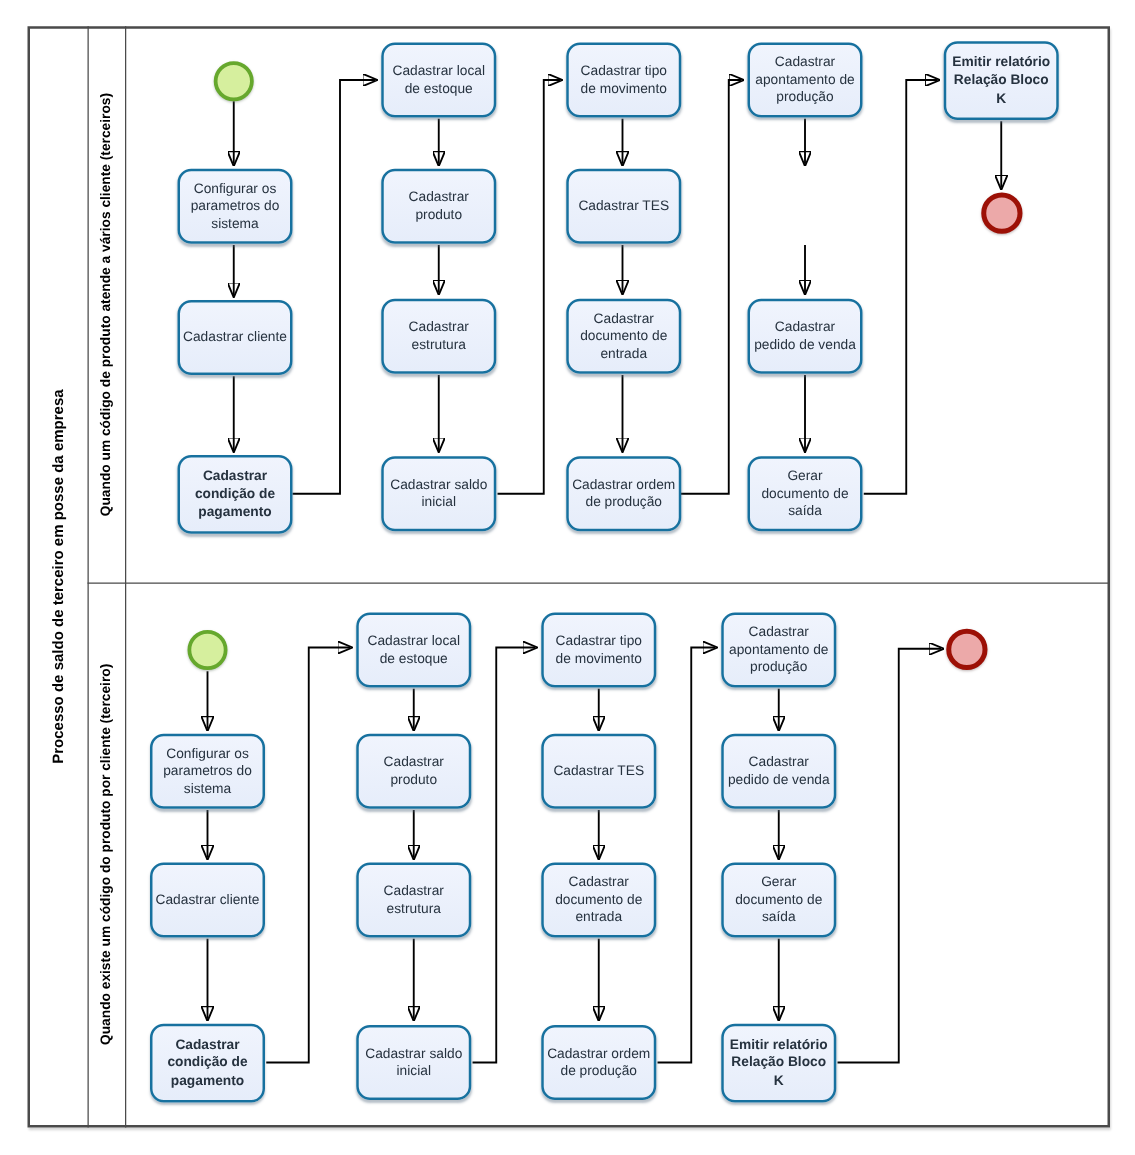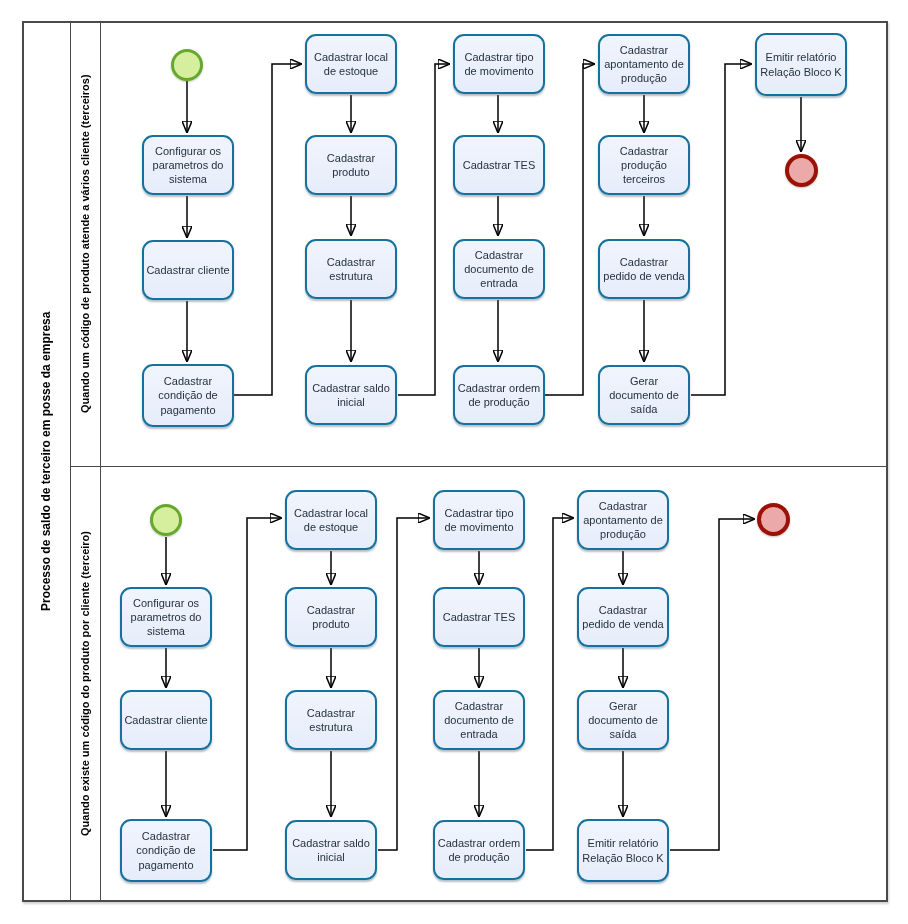--- a/index.html
+++ b/index.html
@@ -26,21 +26,21 @@
   .lane2-label{left:70px;top:466px;width:30px;height:436px;}
   
   .task{
     position:absolute;width:92px;height:60px;box-sizing:border-box;
     background:linear-gradient(#f0f4fd,#e6edfa);
     border:2px solid #17719f;border-radius:11px;
     display:flex;align-items:center;justify-content:center;text-align:center;
     font-size:11px;line-height:1.28;color:#26323f;padding:2px 2px;
     box-shadow:0 2px 2px rgba(90,110,130,.45);
   }
-  .task.tall{height:63px;}
+  .task.tall{height:63px;font-weight:bold;}
   
   .event{position:absolute;border-radius:50%;box-sizing:border-box;}
   .event.start{
     width:32px;height:32px;border:3px solid #66a82d;background:#d6ef9e;
     box-shadow:0 1px 2px rgba(90,110,90,.4);
   }
   .event.end{
     width:33px;height:33px;border:4px solid #9c1006;background:#eca9a9;
     box-shadow:0 1px 2px rgba(110,90,90,.4);
   }
@@ -112,21 +112,20 @@
   <div class="task tall" style="left:142px;top:364px;">Cadastrar condição de pagamento</div>
   <div class="task" style="left:305px;top:34px;">Cadastrar local de estoque</div>
   <div class="task" style="left:305px;top:135px;">Cadastrar produto</div>
   <div class="task" style="left:305px;top:239px;">Cadastrar estrutura</div>
   <div class="task" style="left:305px;top:365px;">Cadastrar saldo inicial</div>
   <div class="task" style="left:453px;top:34px;">Cadastrar tipo de movimento</div>
   <div class="task" style="left:453px;top:135px;">Cadastrar TES</div>
   <div class="task" style="left:453px;top:239px;">Cadastrar documento de entrada</div>
   <div class="task" style="left:453px;top:365px;">Cadastrar ordem de produção</div>
   <div class="task" style="left:598px;top:34px;">Cadastrar apontamento de produção</div>
-  <div class="task" style="left:598px;top:135px;">Cadastrar produção terceiros</div>
   <div class="task" style="left:598px;top:239px;">Cadastrar pedido de venda</div>
   <div class="task" style="left:598px;top:365px;">Gerar documento de saída</div>
   <div class="task tall" style="left:755px;top:33px;">Emitir relatório Relação Bloco K</div>
 
   <div class="event start" style="left:150px;top:504px;"></div>
   <div class="event end" style="left:757px;top:503px;"></div>
 
   <div class="task" style="left:120px;top:587px;">Configurar os parametros do sistema</div>
   <div class="task" style="left:120px;top:690px;">Cadastrar cliente</div>
   <div class="task tall" style="left:120px;top:819px;">Cadastrar condição de pagamento</div>

